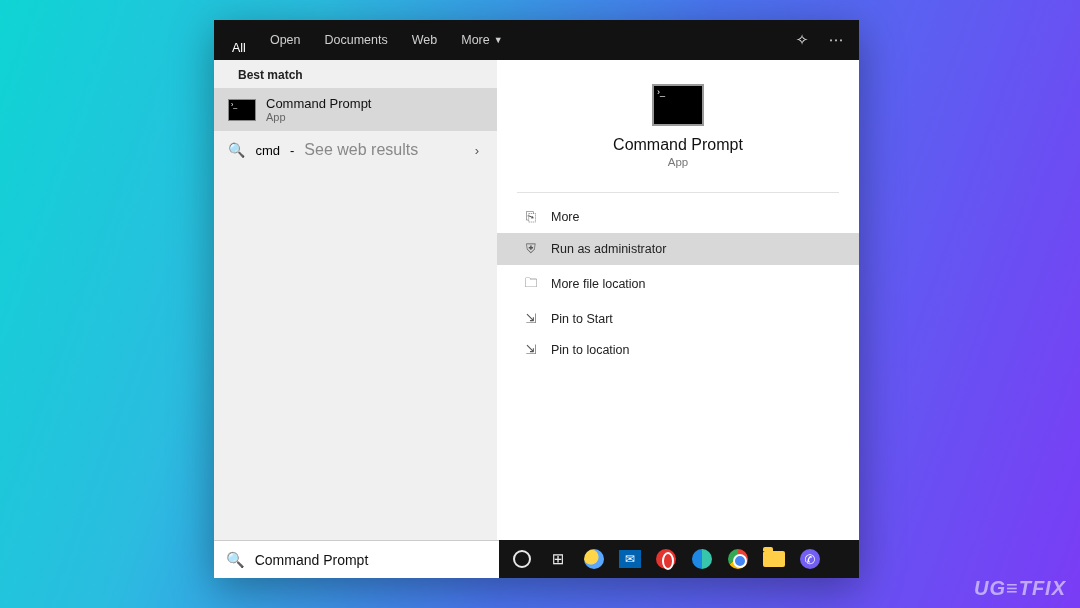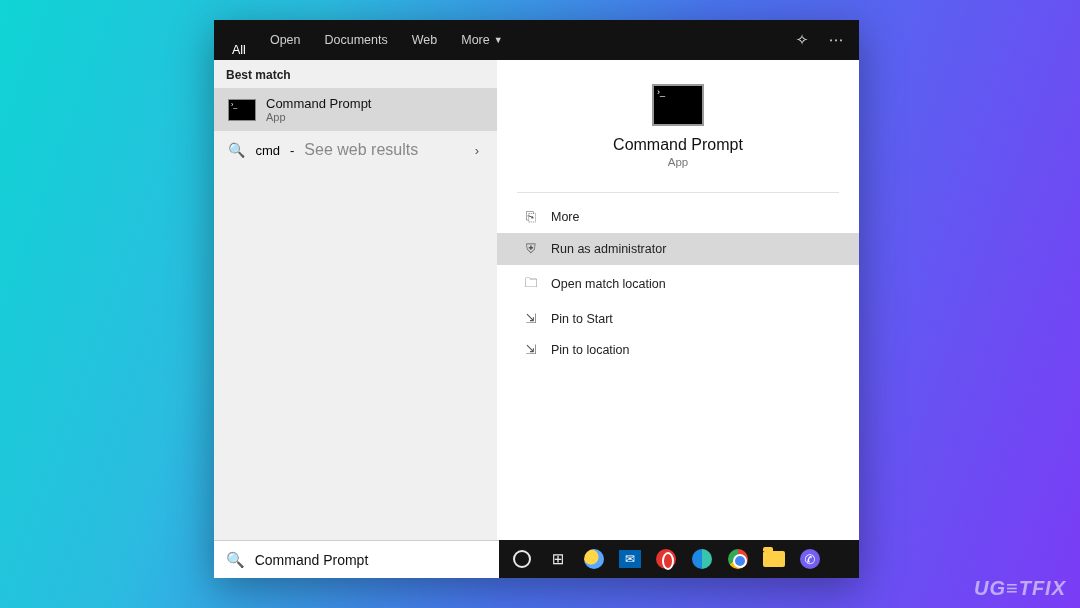--- a/index.html
+++ b/index.html
@@ -12,29 +12,29 @@
     position: absolute; left: 214px; top: 20px; width: 645px; height: 558px;
     background: #fff; display: flex; flex-direction: column;
     box-shadow: 0 10px 40px rgba(0,0,0,0.35);
   }
   
   .tabs {
     height: 40px; background: #121212; display: flex; align-items: center;
     color: #e6e6e6; font-size: 12.5px; padding: 0 6px;
   }
   .tab { padding: 0 12px; height: 40px; display: flex; align-items: center; color: #cfcfcf; cursor: pointer; }
-  .tab.active { color: #fff; border-bottom: 2px solid #bef264; margin-top: 22px; }
+  .tab.active { color: #fff; border-bottom: 6px solid #bef264; margin-top: 22px; }
   .tab .chev { margin-left: 4px; font-size: 9px; }
   .tabs-spacer { flex: 1; }
   .tabs-icon { width: 34px; text-align: center; color: #ddd; font-size: 15px; cursor: pointer; }
   
   .body { flex: 1; display: flex; min-height: 0; }
   .left { width: 283px; background: #f0f0f0; display: flex; flex-direction: column; }
   .right { flex: 1; background: #fff; display: flex; flex-direction: column; }
-  .section-label { font-size: 12px; font-weight: 600; color: #222; padding: 8px 12px 6px; }
+  .section-label { font-size: 12px; font-weight: 600; color: #222; padding: 8px 24px 6px; }
   .result-row {
     display: flex; align-items: center; padding: 8px 14px; gap: 10px;
     cursor: pointer;
   }
   .result-row.selected { background: #d8d8d8; }
   .cmd-thumb {
     width: 28px; height: 22px; background: #000; border: 1px solid #888; position: relative;
   }
   .cmd-thumb::before { content: "›_"; color: #fff; font-size: 7px; position: absolute; top: 1px; left: 2px; }
   .result-text .title { font-size: 13px; color: #111; }
@@ -146,21 +146,21 @@
         <div class="action">
           <span class="ico">⎘</span>
           <span>More</span>
         </div>
         <div class="action selected">
           <span class="ico">⛨</span>
           <span>Run as administrator</span>
         </div>
         <div class="action">
           <span class="ico">🗀</span>
-          <span>Open match location</span>
+          <span>More file location</span>
         </div>
         <div class="action">
           <span class="ico">⇲</span>
           <span>Pin to Start</span>
         </div>
         <div class="action">
           <span class="ico">⇲</span>
           <span>Pin to location</span>
         </div>
       </div>

